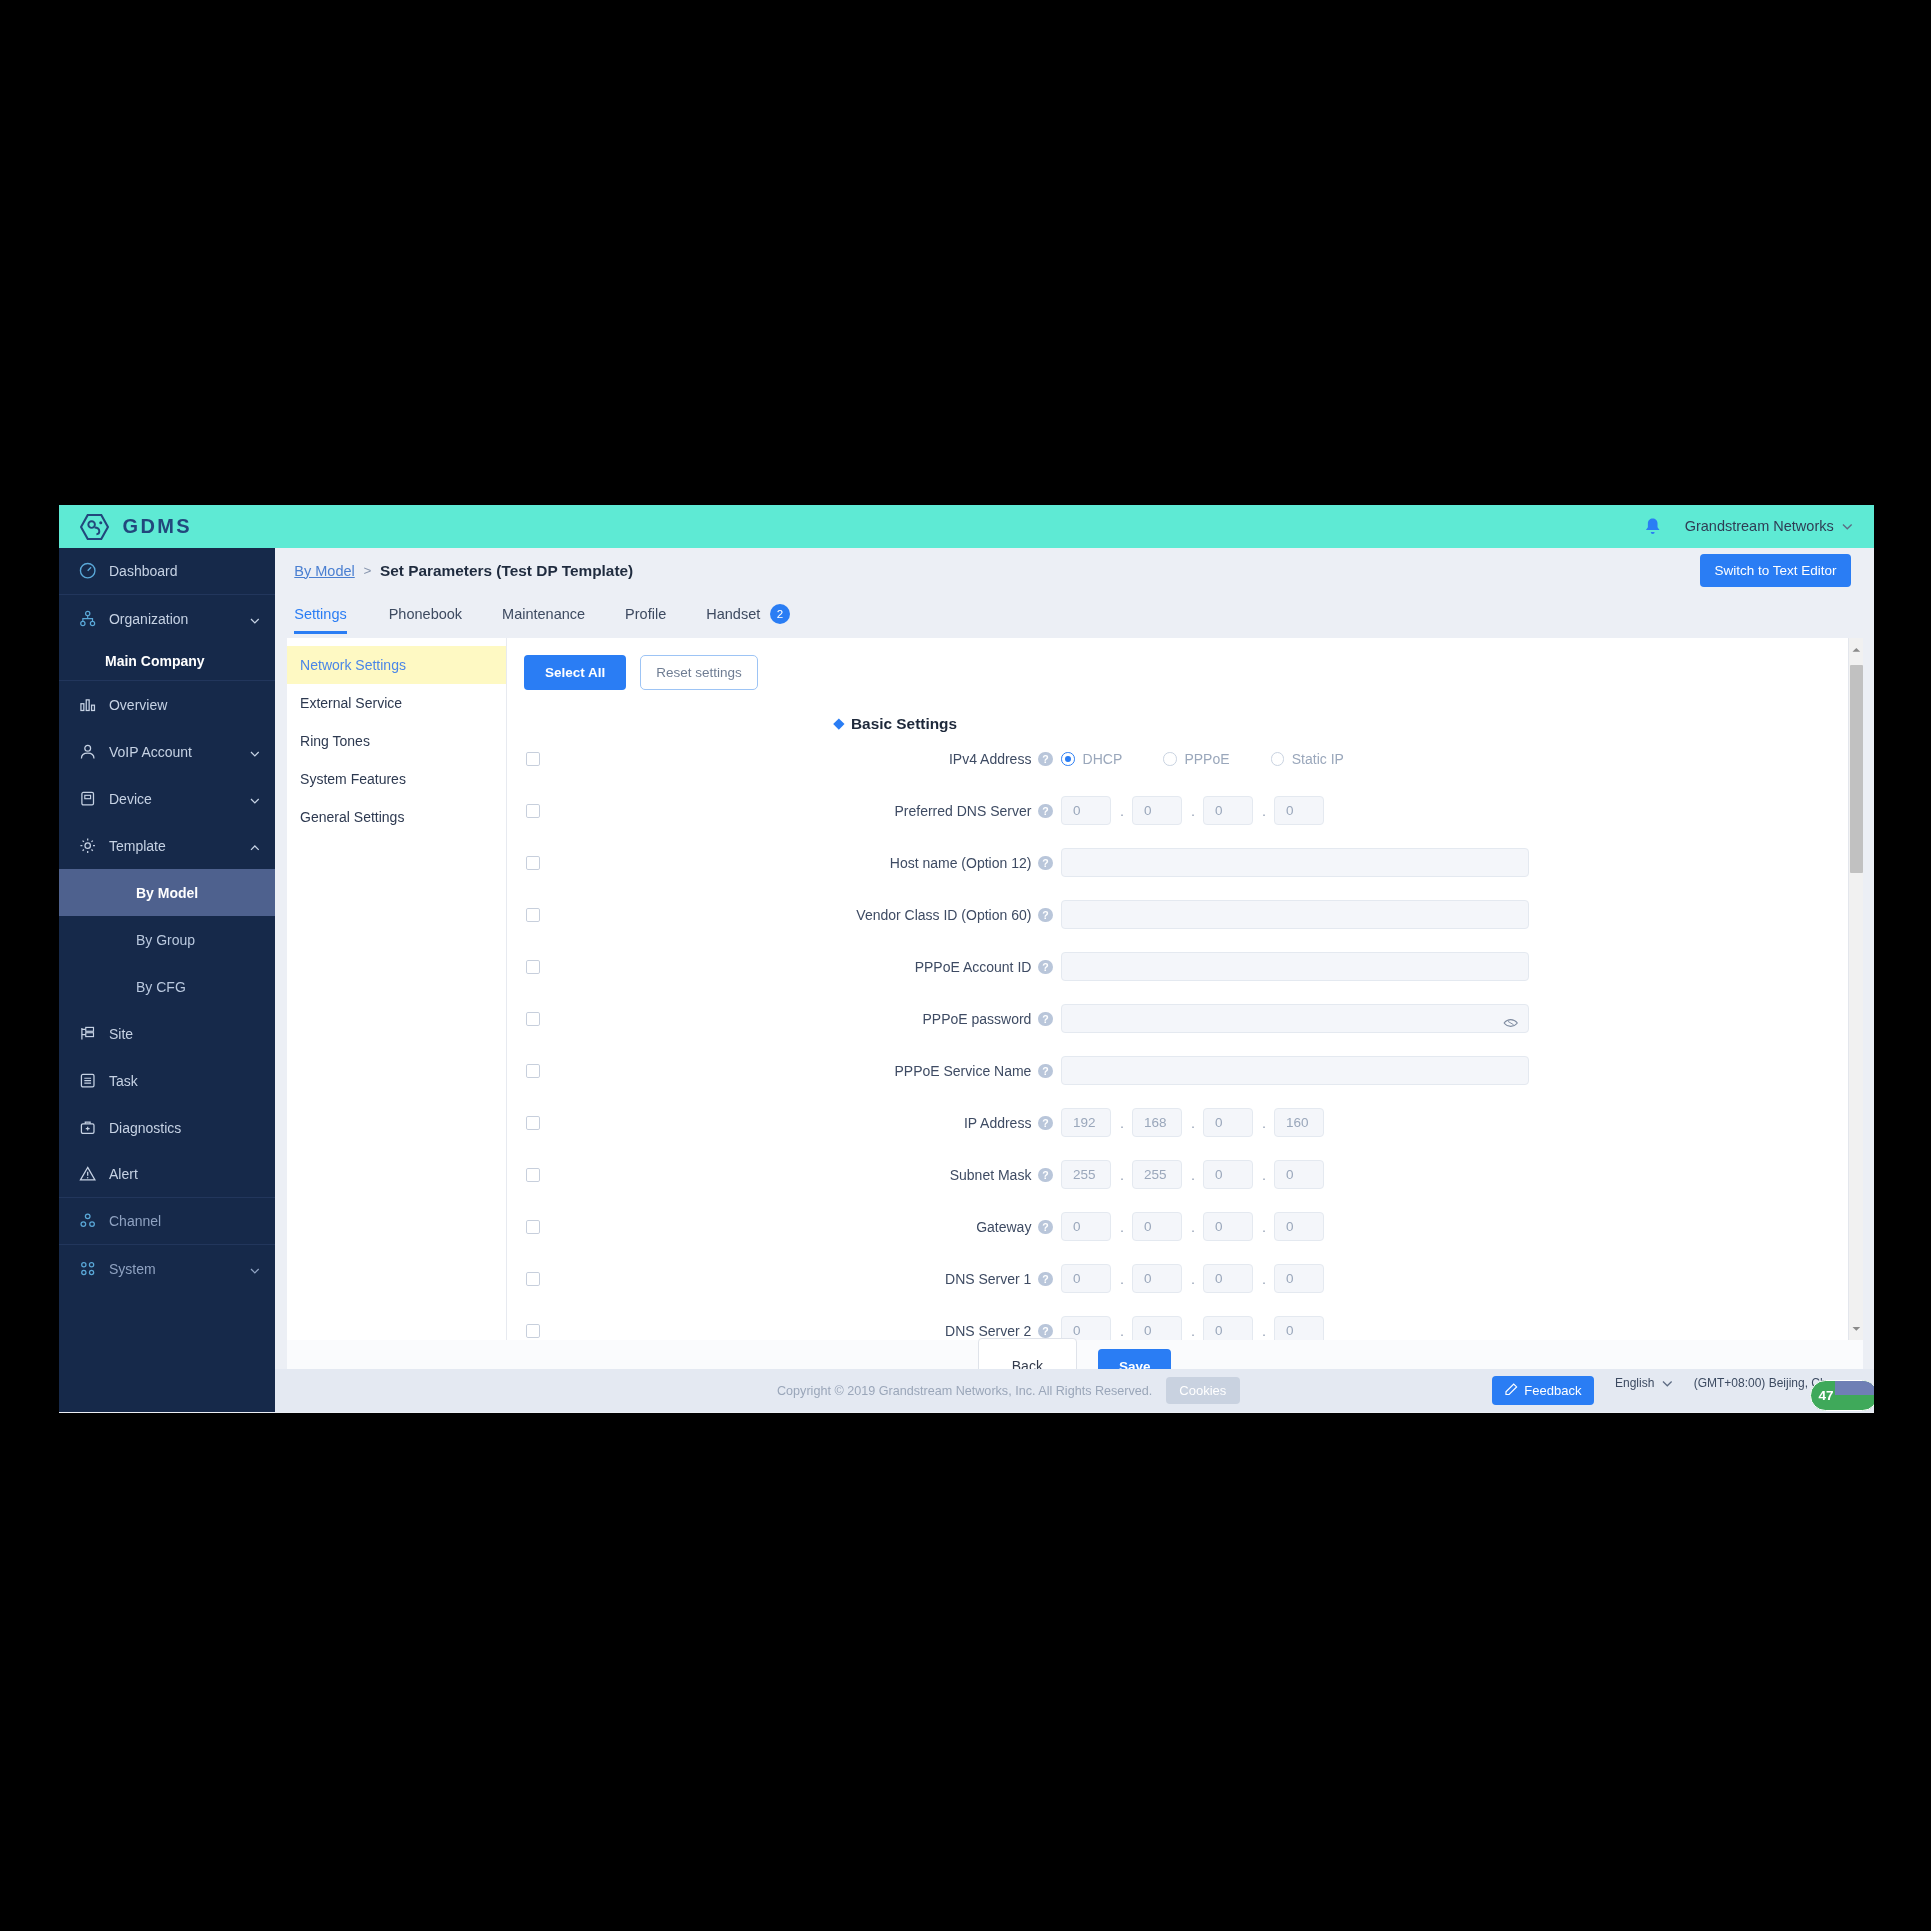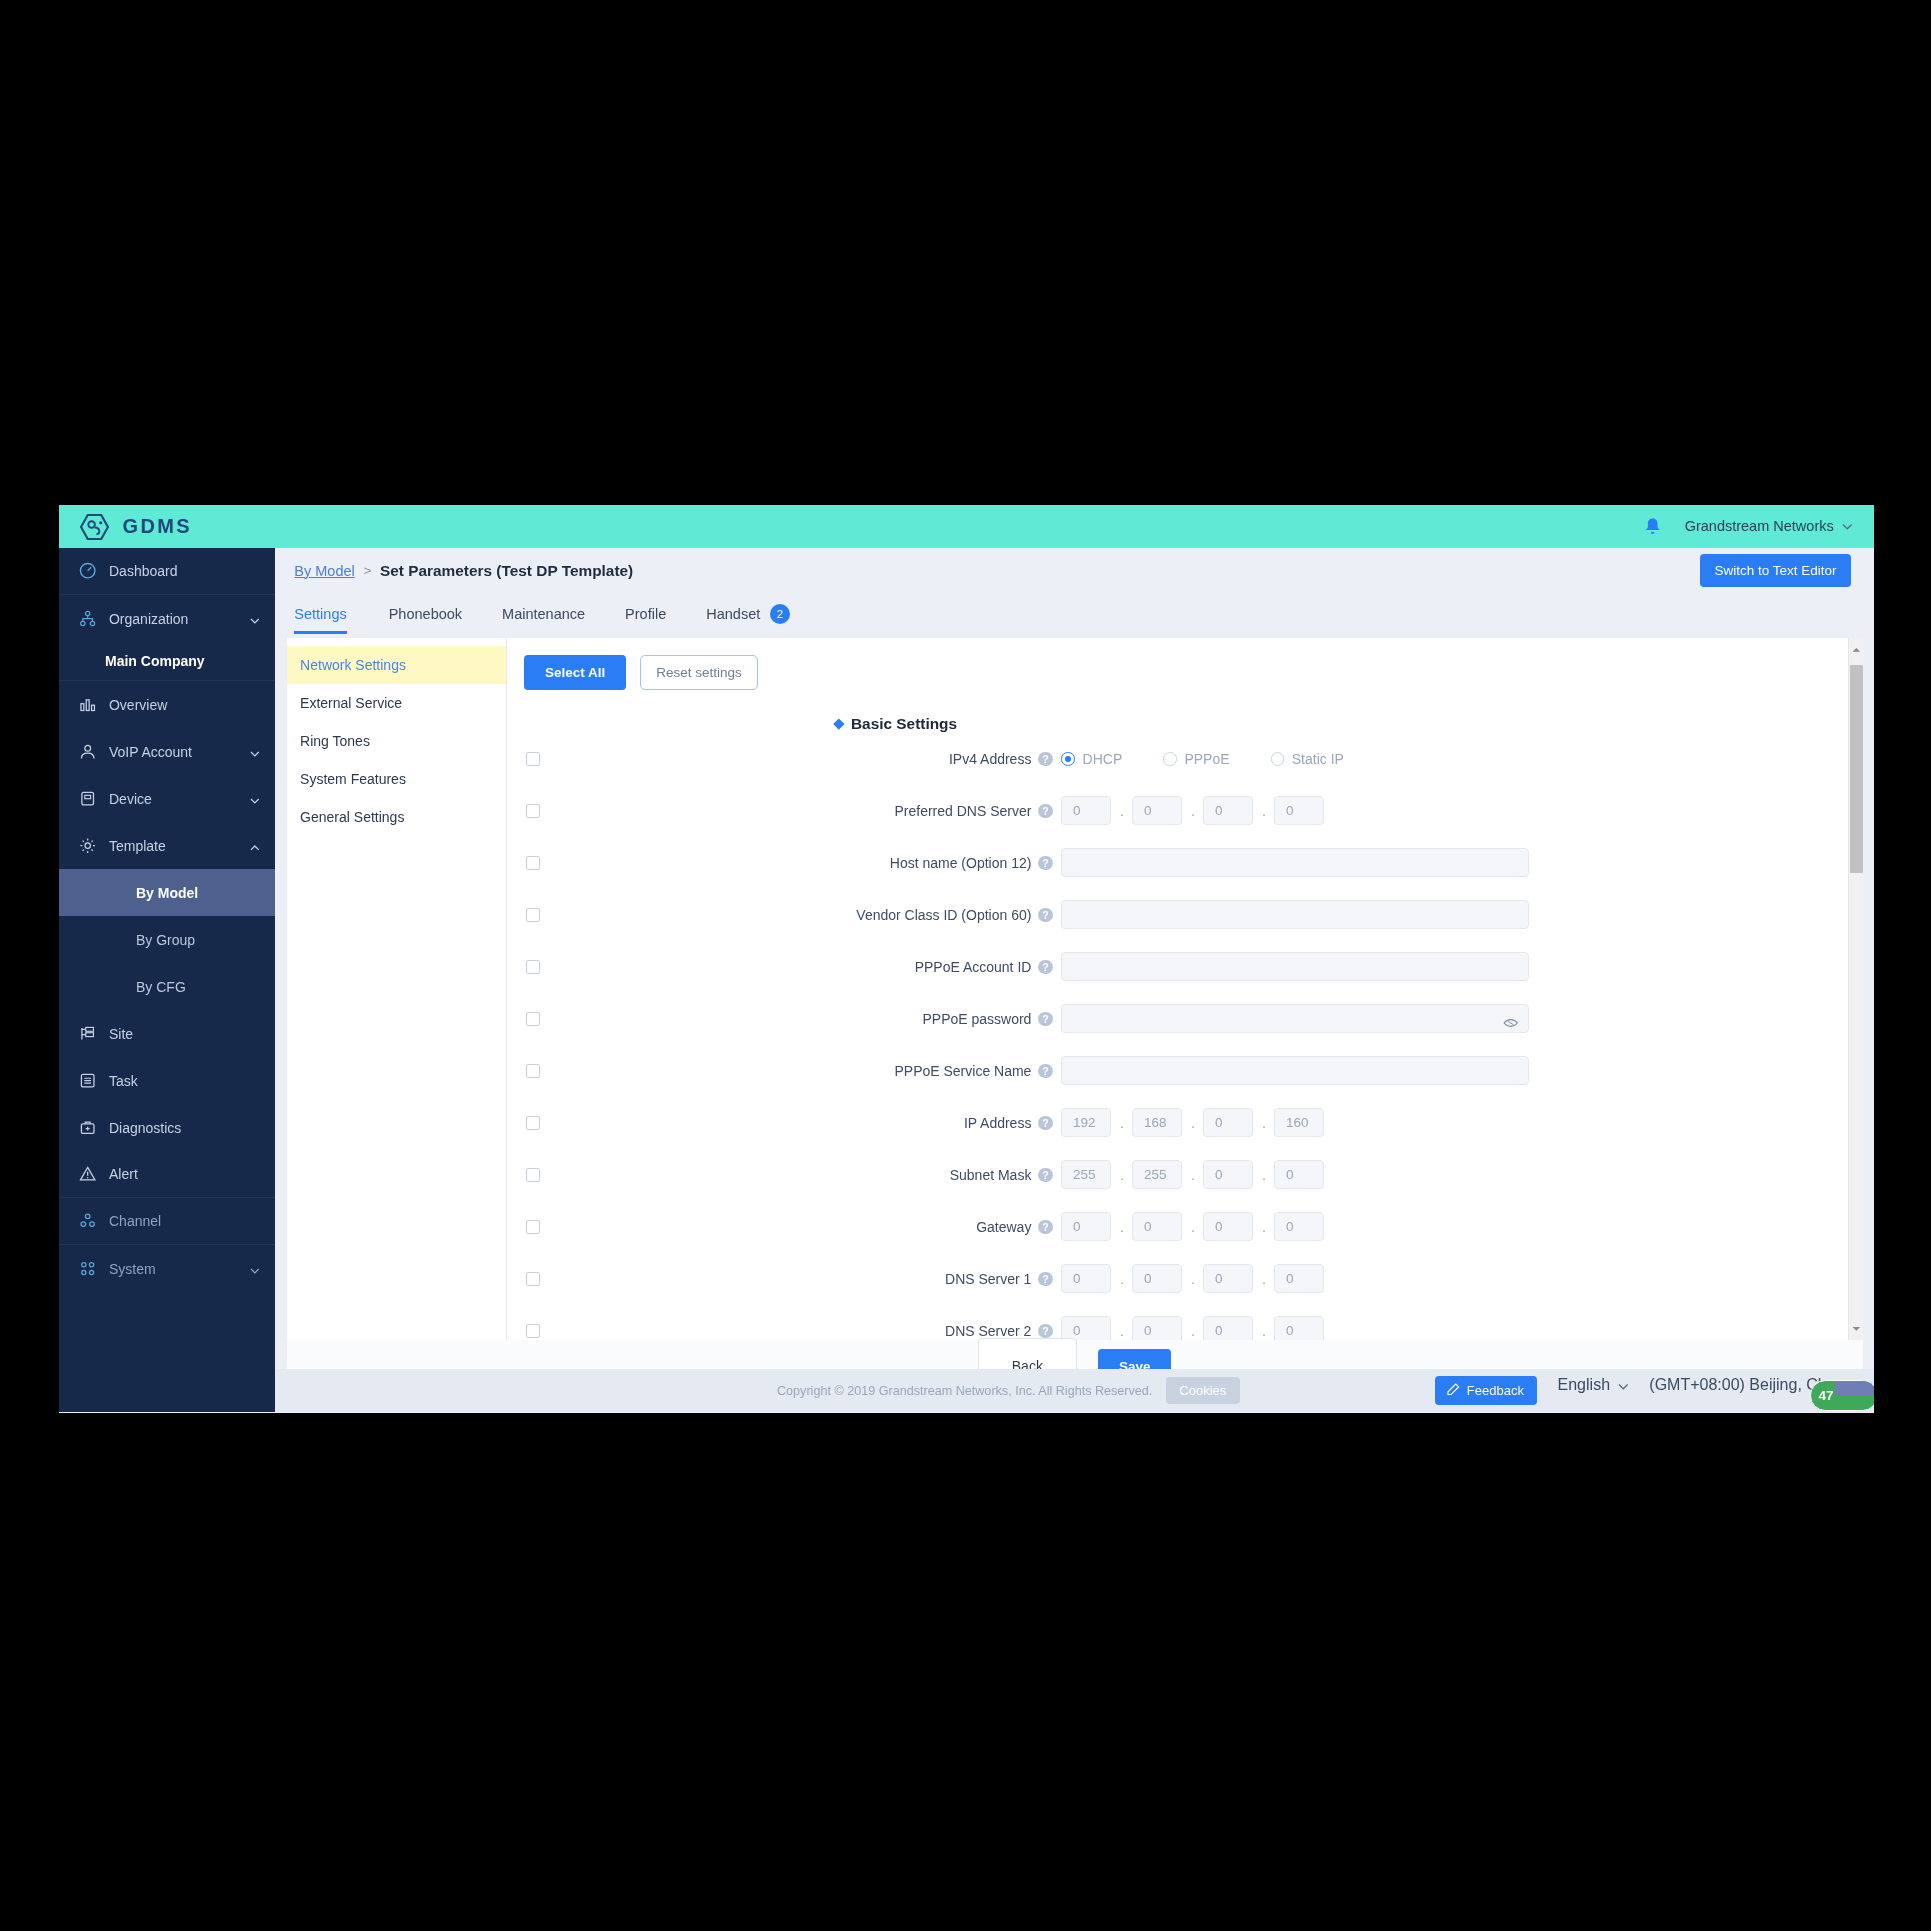--- a/index.html
+++ b/index.html
@@ -208,21 +208,21 @@
   .cookies {
     background: #c9d2e0; color: #fff; border-radius: 3.9px;
     font-size: 13px; padding: 5.8px 13.5px; border:none; font-family:inherit; cursor:pointer;
   }
   .foot-right { display: flex; align-items: flex-start; gap: 21px; }
   .feedback {
     background: #2a7df4; color: #fff; border: none; border-radius: 3.9px;
     font-size: 13px; padding: 6.8px 12.6px; display: flex; align-items: center; gap: 6.8px;
     font-family: inherit; cursor: pointer;
   }
-  .foot-sel { display:flex; align-items:center; gap: 7.7px; font-size: 16px; color: #3c4a61;}
+  .foot-sel { display:flex; align-items:center; gap: 7.7px; font-size: 12px; color: #3c4a61;}
 
   .greenbadge {
     position: absolute; right: -3.9px; bottom: 1.9px;
     width: 68px; height: 31px; border-radius: 15.4px;
     background: #3fa95a; border: 1.9px solid #fff;
     display:flex; align-items:center; padding-left: 7.7px;
     color:#fff; font-size: 13.5px; font-weight: 700;
     overflow: hidden;
   }
   .greenbadge .gb2 { position:absolute; right:0; top:0; width:42px; height:13.5px; background:#6f7fb5;}

